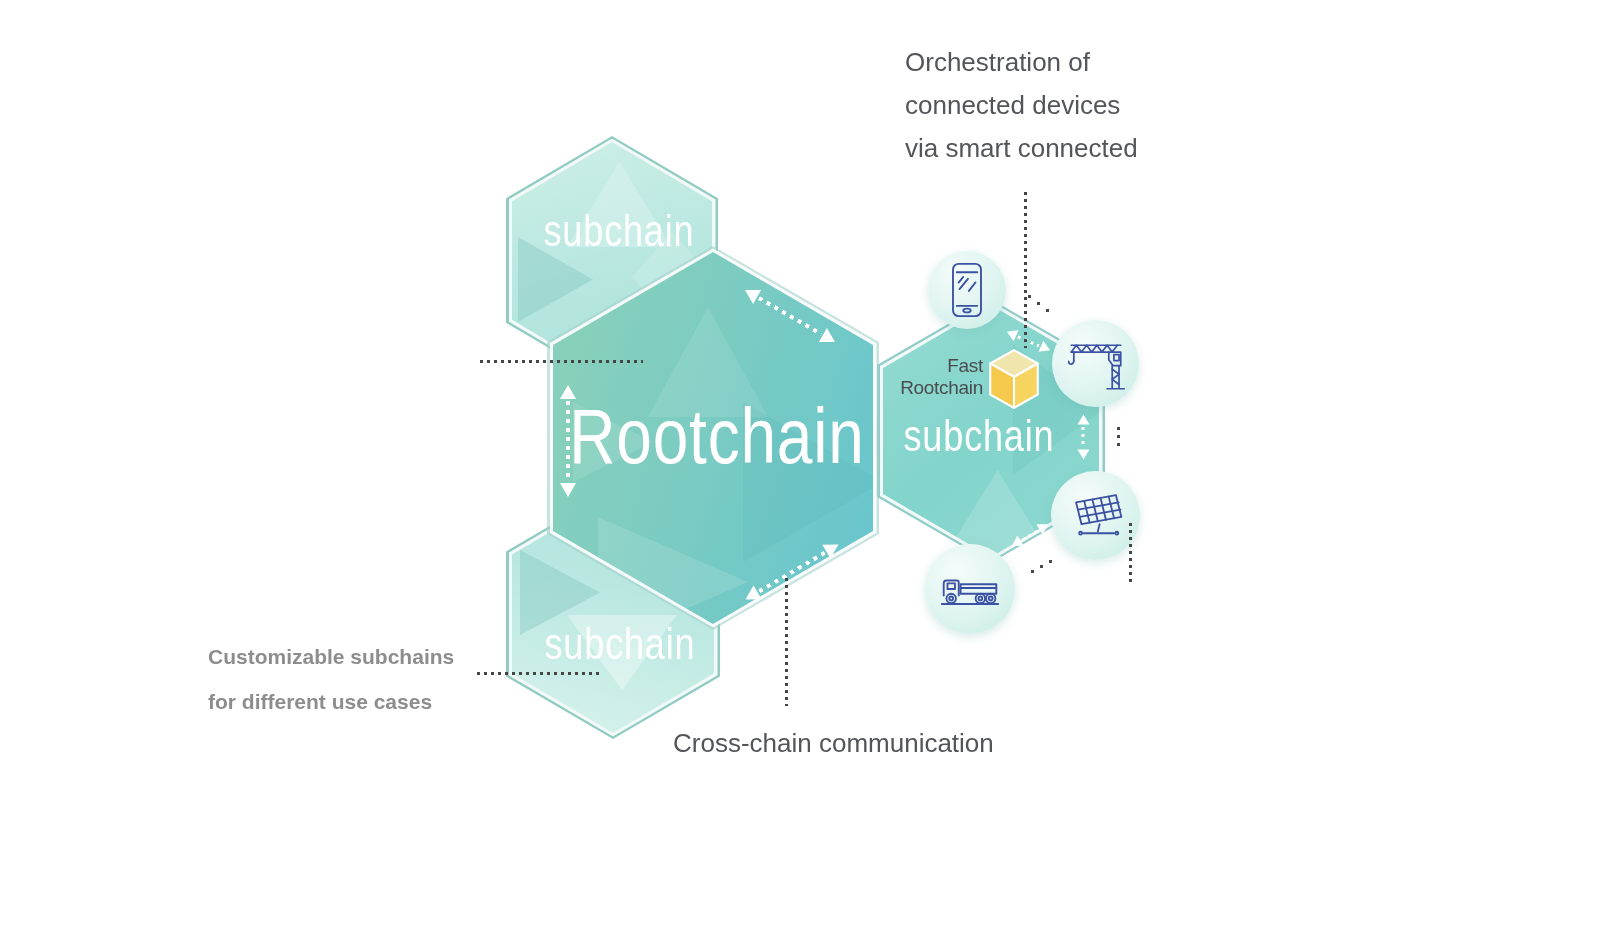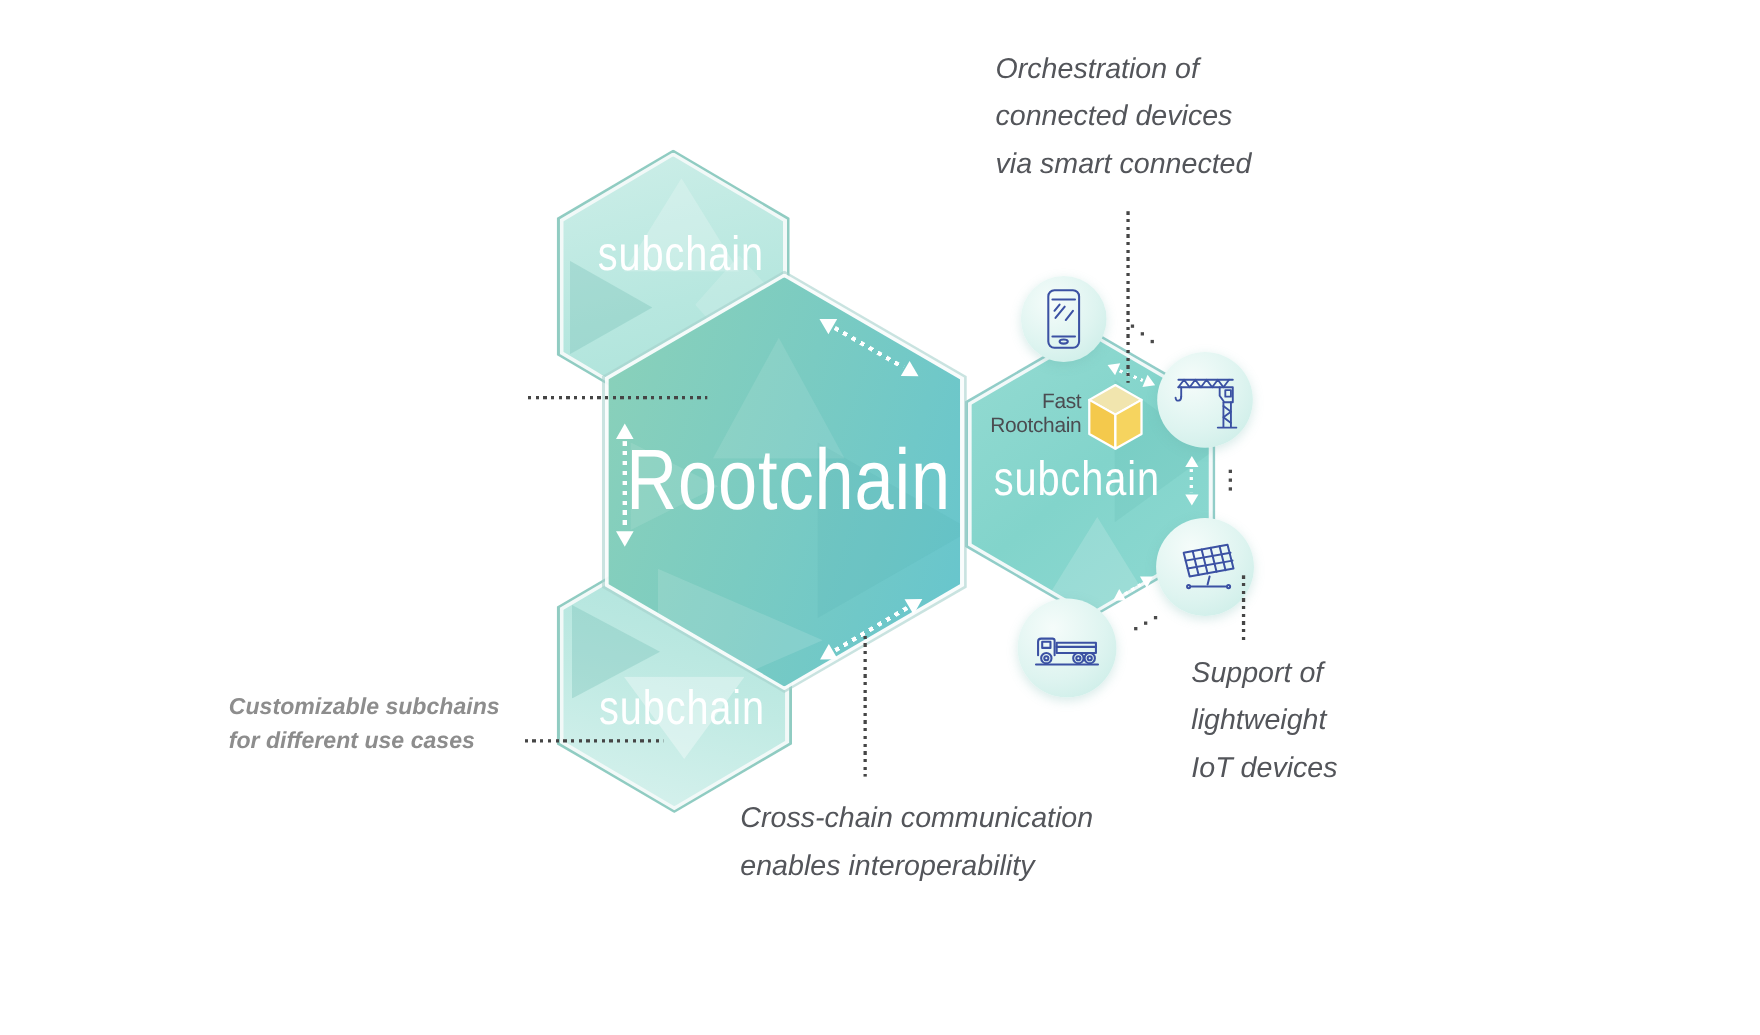--- a/index.html
+++ b/index.html
@@ -24,27 +24,27 @@
   
   .hex-label{position:absolute;color:#fff;text-align:center;letter-spacing:1px;z-index:3;white-space:nowrap;}
   .sub-label{font-size:44px;line-height:48px;transform:scaleX(0.82);}
   #label-root{left:517px;top:400px;width:400px;font-size:78px;line-height:72px;transform:scaleX(0.82);}
   #label-sub-tl{left:469px;top:207px;width:300px;}
   #label-sub-bl{left:470px;top:620px;width:300px;}
   #label-sub-r{left:829px;top:412px;width:300px;}
 
   
   .ann{position:absolute;font-size:26px;color:#53555a;z-index:6;}
-  .ann .ln{height:43px;line-height:43px;white-space:nowrap;font-style:italic;}
+  .ann .ln{height:43px;line-height:43px;white-space:nowrap;}
   #ann-fast{left:207px;top:283px;}
   #ann-orch{left:905px;top:41px;}
   #ann-cross{left:673px;top:722px;}
   #ann-support{left:1083px;top:590px;}
   #ann-custom{left:208px;top:627px;font-size:21px;font-weight:bold;color:#8d8d8d;}
-  #ann-custom .ln{height:31px;line-height:31px;}
+  #ann-custom .ln{height:31px;line-height:31px;margin-top:14px;}
 
   
   #sc-caption{position:absolute;left:880px;top:355px;width:103px;text-align:right;
               font-size:19px;line-height:22px;color:#4b4c51;letter-spacing:-0.3px;z-index:5;}
 
   
   .dot-h{position:absolute;height:3px;background:repeating-linear-gradient(to right,#454545 0 3px,transparent 3px 7px);z-index:6;}
   .dot-v{position:absolute;width:3px;background:repeating-linear-gradient(to bottom,#454545 0 3px,transparent 3px 7px);z-index:6;}
   #lead-fast{left:480px;top:360px;width:163px;}
   #lead-custom{left:477px;top:672px;width:126px;}
@@ -262,22 +262,16 @@
   </div>
 
 
   <div class="ann" id="ann-custom">
     <div class="ln">Customizable subchains</div>
     <div class="ln">for different use cases</div>
   </div>
 
   <div class="ann" id="ann-cross">
     <div class="ln">Cross-chain communication</div>
-    <div class="ln">enables interoperability</div>
-  </div>
-
-  <div class="ann" id="ann-support">
-    <div class="ln">Support of</div>
-    <div class="ln">lightweight</div>
-    <div class="ln">IoT devices</div>
-  </div>
+  </div>
+
 
 </div>
 
 </body></html>

